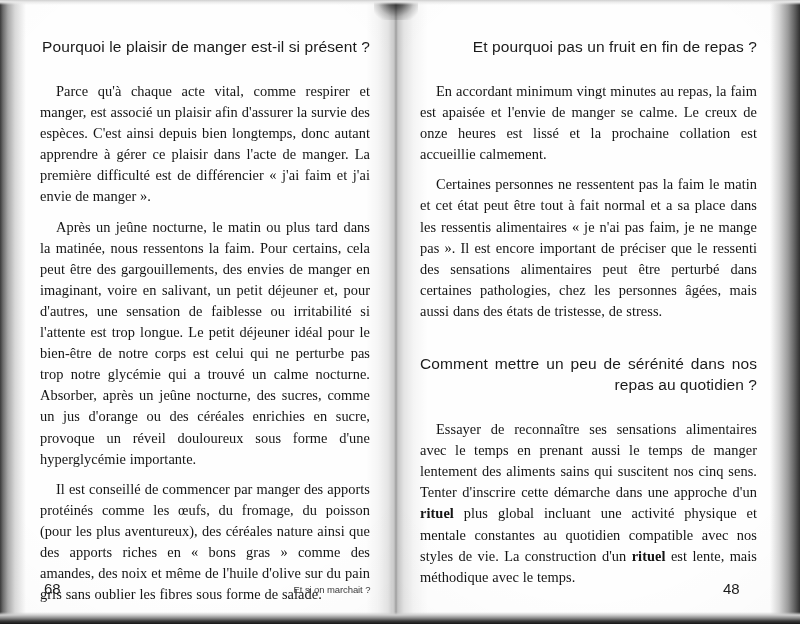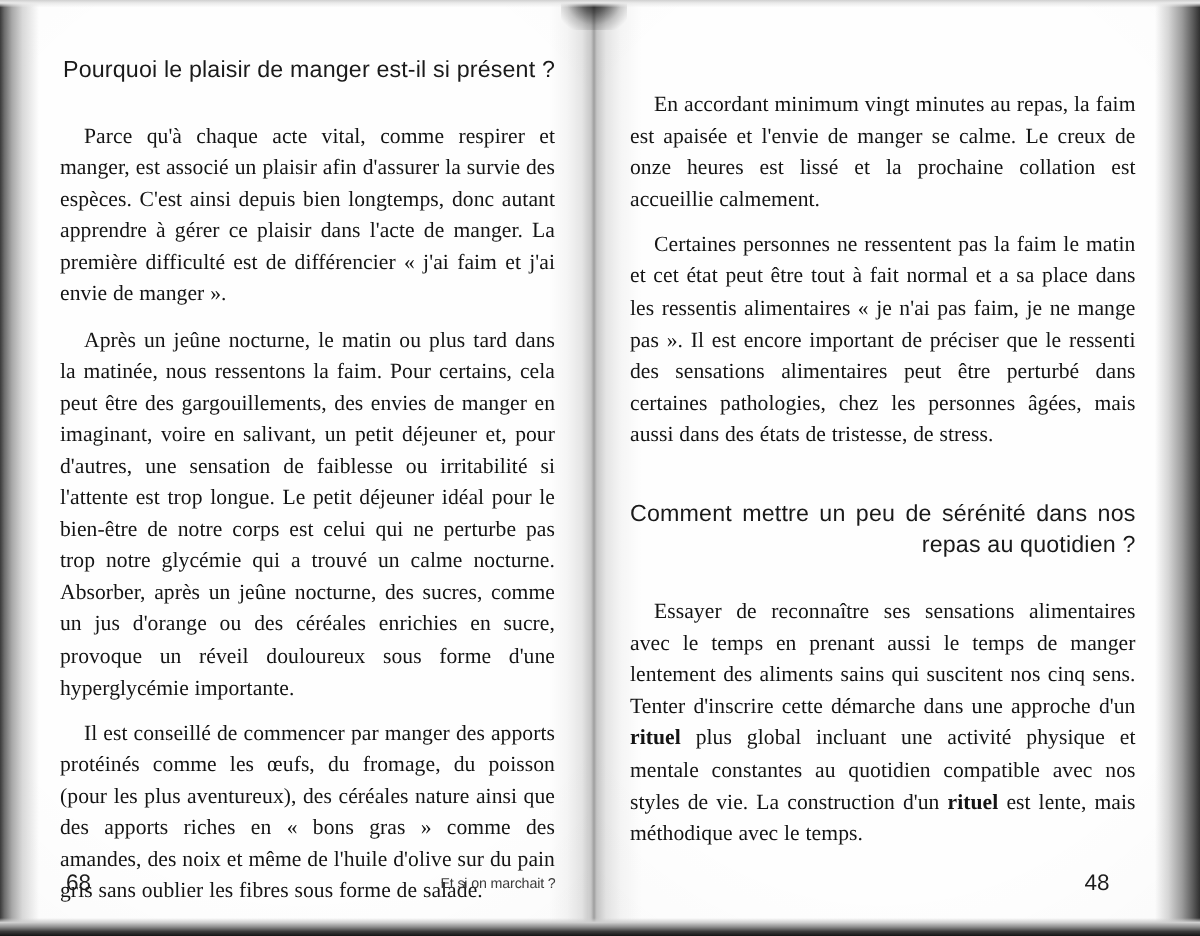--- a/index.html
+++ b/index.html
@@ -164,20 +164,21 @@
 
   <div class="col left-col">
     <h2 class="chapter-head">Pourquoi le plaisir de manger est-il si présent ?</h2>
     <div class="head-gap-after"></div>
     <p class="body">Parce qu'à chaque acte vital, comme respirer et manger, est associé un plaisir afin d'assurer la survie des espèces. C'est ainsi depuis bien longtemps, donc autant apprendre à gérer ce plaisir dans l'acte de manger. La première difficulté est de différencier « j'ai faim et j'ai envie de manger ».</p>
     <p class="body">Après un jeûne nocturne, le matin ou plus tard dans la matinée, nous ressentons la faim. Pour certains, cela peut être des gargouillements, des envies de manger en imaginant, voire en salivant, un petit déjeuner et, pour d'autres, une sensation de faiblesse ou irritabilité si l'attente est trop longue. Le petit déjeuner idéal pour le bien-être de notre corps est celui qui ne perturbe pas trop notre glycémie qui a trouvé un calme nocturne. Absorber, après un jeûne nocturne, des sucres, comme un jus d'orange ou des céréales enrichies en sucre, provoque un réveil douloureux sous forme d'une hyperglycémie importante.</p>
     <p class="body">Il est conseillé de commencer par manger des apports protéinés comme les œufs, du fromage, du poisson (pour les plus aventureux), des céréales nature ainsi que des apports riches en « bons gras » comme des amandes, des noix et même de l'huile d'olive sur du pain gris sans oublier les fibres sous forme de salade.</p>
   </div>
 
   <div class="col right-col">
+    <h2 class="chapter-head single">Et pourquoi pas un fruit en fin de repas ?</h2>
     <div class="head-gap-after"></div>
     <p class="body">En accordant minimum vingt minutes au repas, la faim est apaisée et l'envie de manger se calme. Le creux de onze heures est lissé et la prochaine collation est accueillie calmement.</p>
     <p class="body">Certaines personnes ne ressentent pas la faim le matin et cet état peut être tout à fait normal et a sa place dans les ressentis alimentaires « je n'ai pas faim, je ne mange pas ». Il est encore important de préciser que le ressenti des sensations alimentaires peut être perturbé dans certaines pathologies, chez les personnes âgées, mais aussi dans des états de tristesse, de stress.</p>
     <div class="head-gap-before"></div>
     <h2 class="chapter-head">Comment mettre un peu de sérénité dans nos repas au quotidien ?</h2>
     <div class="head-gap-after"></div>
     <p class="body">
       <span>Essayer de reconnaître ses sensations alimentaires avec le temps en prenant aussi le temps de manger lentement des aliments sains qui suscitent nos cinq sens. Tenter d'inscrire cette démarche dans une approche d'un </span><b>rituel</b><span> plus global incluant une activité physique et mentale constantes au quotidien compatible avec nos styles de vie. La construction d'un </span><b>rituel</b><span> est lente, mais méthodique avec le temps.</span>
     </p>
   </div>

